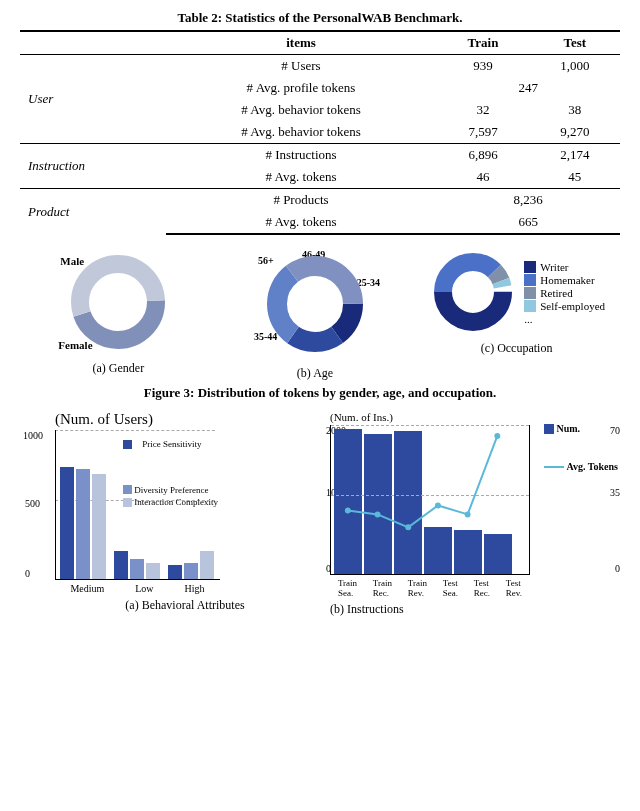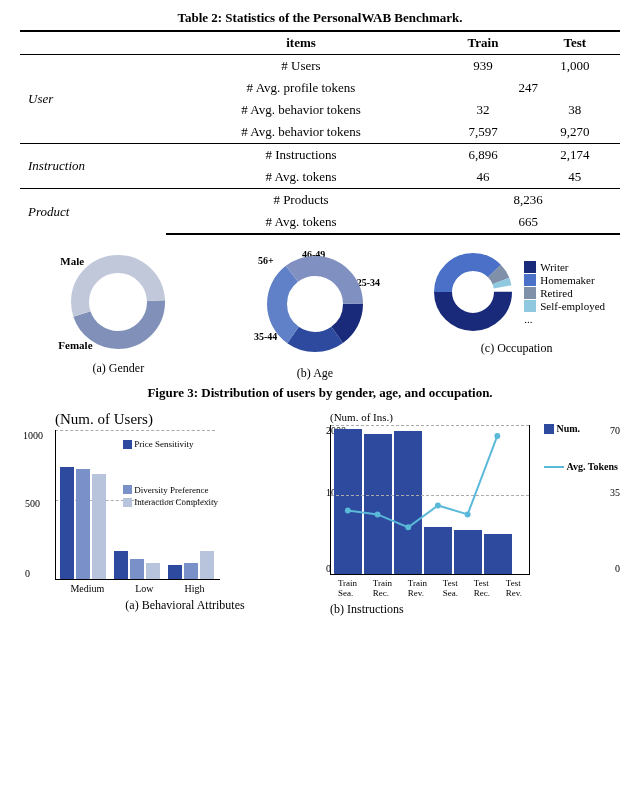--- a/index.html
+++ b/index.html
@@ -210,21 +210,21 @@
             <div class="legend-color" style="background:#90c8e0;"></div>
             <span>Self-employed</span>
           </div>
         <div style="font-size:11px;">...</div>
       </div>
     </div>
     <div class="chart-caption">(c) Occupation</div>
   </div>
 </div>
 
-<div class="figure-caption">Figure 3: Distribution of users by gender, age, and occupation.</div>
+<div class="figure-caption">Figure 3: Distribution of tokens by gender, age, and occupation.</div>
 
 <div class="bar-charts-row">
 
   <div style="flex:1; padding-left:35px; padding-right:10px; position:relative;">
     <div style="font-size:15px;margin-bottom:2px;">(Num. of Users)</div>
     <div style="position:relative; display:flex; align-items:flex-start;">
 
       <div style="position:absolute;left:-32px;top:0;font-size:10px;">1000</div>
       <div style="position:absolute;left:-30px;top:68px;font-size:10px;">500</div>
       <div style="position:absolute;left:-30px;top:138px;font-size:10px;">0</div>
@@ -246,21 +246,21 @@
           <div style="width:14px;height:16px;background:#b8c4dc;"></div>
         </div>
 
         <div style="display:flex;gap:2px;align-items:flex-end;">
           <div style="width:14px;height:14px;background:#2d4a9e;"></div>
           <div style="width:14px;height:16px;background:#7a90c8;"></div>
           <div style="width:14px;height:28px;background:#b8c4dc;"></div>
         </div>
 
         <div style="position:absolute;top:8px;right:2px;font-size:9px;line-height:1.4;">
-          <div style="display:flex;align-items:center;gap:2px;">
+          <div style="display:flex;align-items:center;gap:10px;">
               <div style="width:9px;height:9px;background:#2d4a9e;"></div>
               <span>Price Sensitivity</span>
             </div>
           <div style="display:flex;align-items:center;gap:2px;margin-top:33px;">
               <div style="width:9px;height:9px;background:#7a90c8;"></div>
               <span>Diversity Preference</span>
             </div>
           <div style="display:flex;align-items:center;gap:2px;">
               <div style="width:9px;height:9px;background:#b8c4dc;"></div>
               <span>Interaction Complexity</span>

